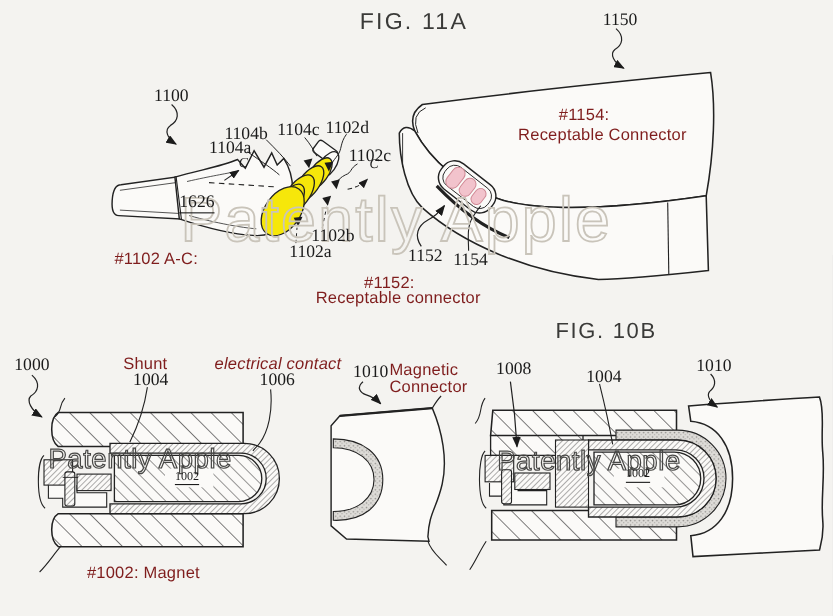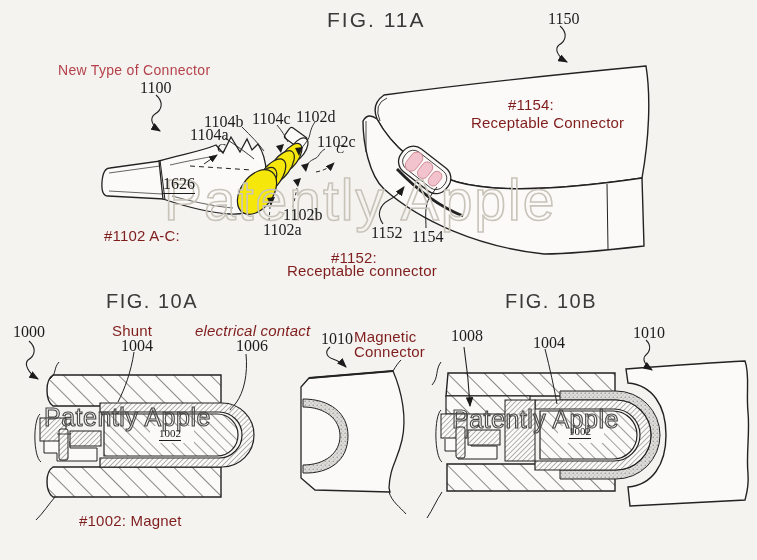--- a/index.html
+++ b/index.html
@@ -193,41 +193,39 @@
       <path d="M646,340 C652,346 650,352 645,356 C642,360 646,366 652,370" marker-end="url(#arr)" stroke-width="1.1"></path>
     </g>
   </svg>
 
   <span class="wm wm-top" style="left:164px;top:167px;">Patently Apple</span>
   <span class="wm wm-dark" style="left:44px;top:403px;">Patently Apple</span>
   <span class="wm wm-dark" style="left:452px;top:405px;">Patently Apple</span>
 
   <span class="lbl lt" style="left:327px;top:9px;">FIG. 11A</span>
   <span class="lbl ls" style="left:548px;top:11px;">1150</span>
-  <span class="lbl lr-big" style="left:58px;top:63px;">New Type of Connector</span>
   <span class="lbl ls" style="left:140px;top:80px;">1100</span>
   <span class="lbl ls" style="left:204px;top:114px;">1104b</span>
   <span class="lbl ls" style="left:252px;top:111px;">1104c</span>
   <span class="lbl ls" style="left:296px;top:109px;">1102d</span>
   <span class="lbl ls" style="left:190px;top:127px;">1104a</span>
   <span class="lbl ls" style="left:317px;top:134px;">1102c</span>
   <span class="lbl lsi" style="left:217px;top:142px;">C</span>
   <span class="lbl lsi" style="left:336px;top:143px;">C</span>
   <span class="lbl ls und" style="left:163px;top:176px;">1626</span>
   <span class="lbl ls" style="left:283px;top:207px;">1102b</span>
   <span class="lbl ls" style="left:263px;top:222px;">1102a</span>
   <span class="lbl lr" style="left:104px;top:228px;">#1102 A-C:</span>
   <span class="lbl ls" style="left:371px;top:225px;">1152</span>
   <span class="lbl ls" style="left:412px;top:229px;">1154</span>
   <span class="lbl lr" style="left:331px;top:250px;">#1152:</span>
   <span class="lbl lr" style="left:287px;top:263px;">Receptable connector</span>
   <span class="lbl lr" style="left:508px;top:97px;">#1154:</span>
   <span class="lbl lr" style="left:471px;top:115px;">Receptable Connector</span>
 
-  <span class="lbl lt-sm" style="left:106px;top:291px;">FIG. 10A</span>
   <span class="lbl ls" style="left:13px;top:324px;">1000</span>
   <span class="lbl lr" style="left:112px;top:323px;">Shunt</span>
   <span class="lbl ls" style="left:121px;top:338px;">1004</span>
   <span class="lbl lr" style="left:195px;top:323px;font-style:italic;">electrical contact</span>
   <span class="lbl ls" style="left:236px;top:338px;">1006</span>
   <span class="lbl ls-sm und" style="left:159px;top:428px;">1002</span>
   <span class="lbl lr" style="left:79px;top:513px;">#1002: Magnet</span>
 
   <span class="lbl ls" style="left:321px;top:331px;">1010</span>
   <span class="lbl lr" style="left:354px;top:329px;">Magnetic</span>

